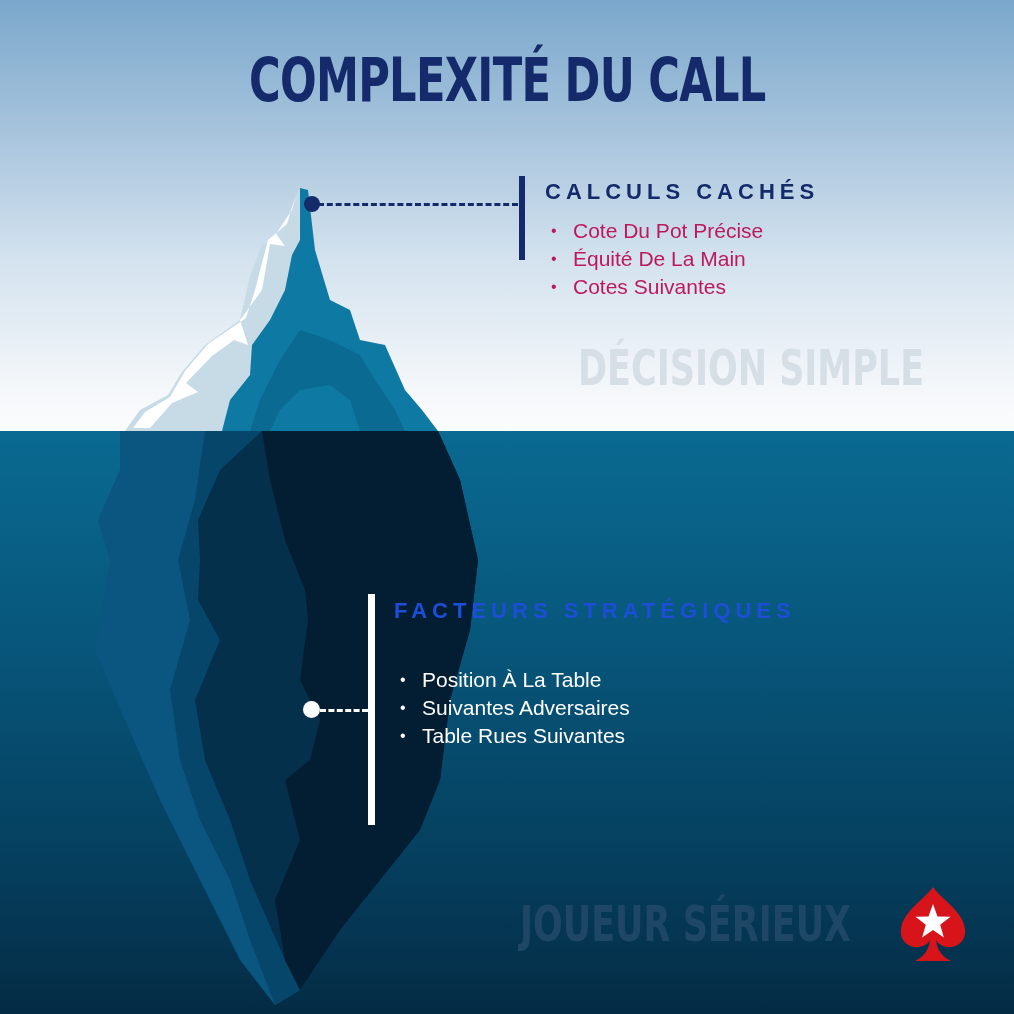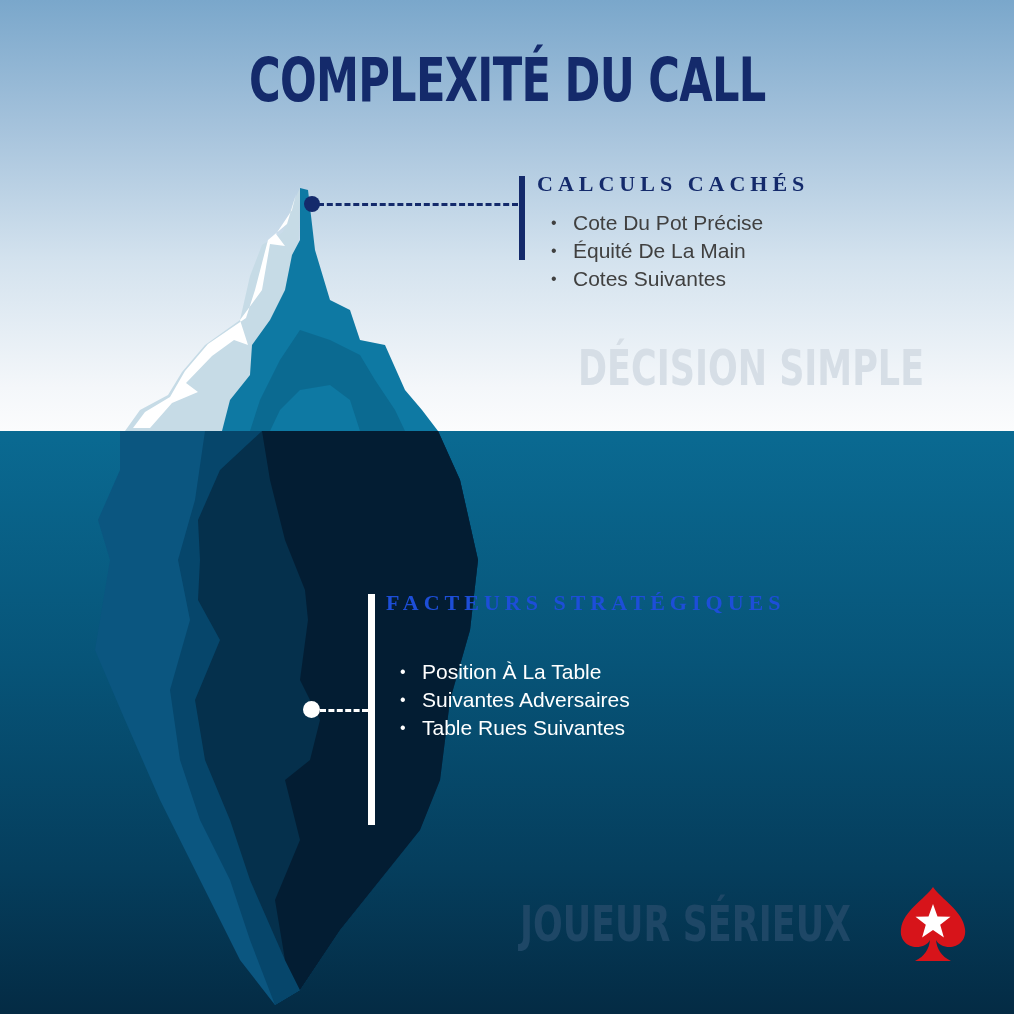--- a/index.html
+++ b/index.html
@@ -11,28 +11,28 @@
     background: linear-gradient(to bottom, #0a6a92 0%, #075478 40%, #053e5d 75%, #042b44 100%); }
   svg.berg { position: absolute; left: 0; top: 0; }
   .title { position: absolute; left: 0; width: 1014px; top: 44px; text-align: center;
     font-family: "DejaVu Sans", sans-serif; font-weight: bold; font-size: 60px; color: #142a6b;
     transform: scaleX(0.72); transform-origin: 508px 0; letter-spacing: -1px; line-height: 72px; }
   .ghost { position: absolute; font-family: "DejaVu Sans", sans-serif; font-weight: bold;
     transform: scaleX(0.7); transform-origin: 0 0; white-space: nowrap; }
   .ghost.top { left: 578px; top: 340px; font-size: 50px; color: #d6dee6; line-height: 56px; }
   .ghost.bottom { left: 520px; top: 896px; font-size: 50px; color: #1e4766; line-height: 56px; }
   .box { position: absolute; }
-  .box h2 { margin: 0; font-family: Liberation Serif, serif; font-weight: bold; letter-spacing: 5px; font-size: 22px; line-height: 26px; }
+  .box h2 { margin: 8px; font-family: Liberation Sans, sans-serif; font-weight: bold; letter-spacing: 5px; font-size: 22px; line-height: 26px; }
   .box ul { list-style: none; margin: 0; padding: 0; }
   .box li { font-family: "Liberation Sans", sans-serif; font-size: 21px; line-height: 28px; position: relative; padding-left: 24px; }
   .box li::before { content: "•"; position: absolute; left: 2px; top: 0; font-size: 16px; }
   .box.hidden-calc { left: 537px; top: 171px; }
   .box.hidden-calc h2 { color: #142a6b; }
   .box.hidden-calc ul { margin-top: 12px; margin-left: 12px; }
-  .box.hidden-calc li { color: #404040; }
+  .box.hidden-calc li { color: #be185d; }
   .box.strat { left: 386px; top: 590px; }
   .box.strat h2 { color: #1d4ed8; }
   .box.strat ul { margin-top: 42px; margin-left: 12px; }
   .box.strat li { color: #ffffff; }
   .bar1 { position: absolute; left: 519px; top: 176px; width: 6px; height: 84px; background: #142a6b; }
   .bar2 { position: absolute; left: 368px; top: 594px; width: 7px; height: 231px; background: #ffffff; }
   .dash1 { position: absolute; left: 318px; top: 203px; width: 200px; height: 0; border-top: 3px dashed #142a6b; }
   .dot1 { position: absolute; left: 304px; top: 196px; width: 16px; height: 16px; border-radius: 50%; background: #142a6b; }
   .dash2 { position: absolute; left: 320px; top: 709px; width: 48px; height: 0; border-top: 3px dashed #ffffff; }
   .dot2 { position: absolute; left: 303px; top: 701px; width: 17px; height: 17px; border-radius: 50%; background: #ffffff; }

